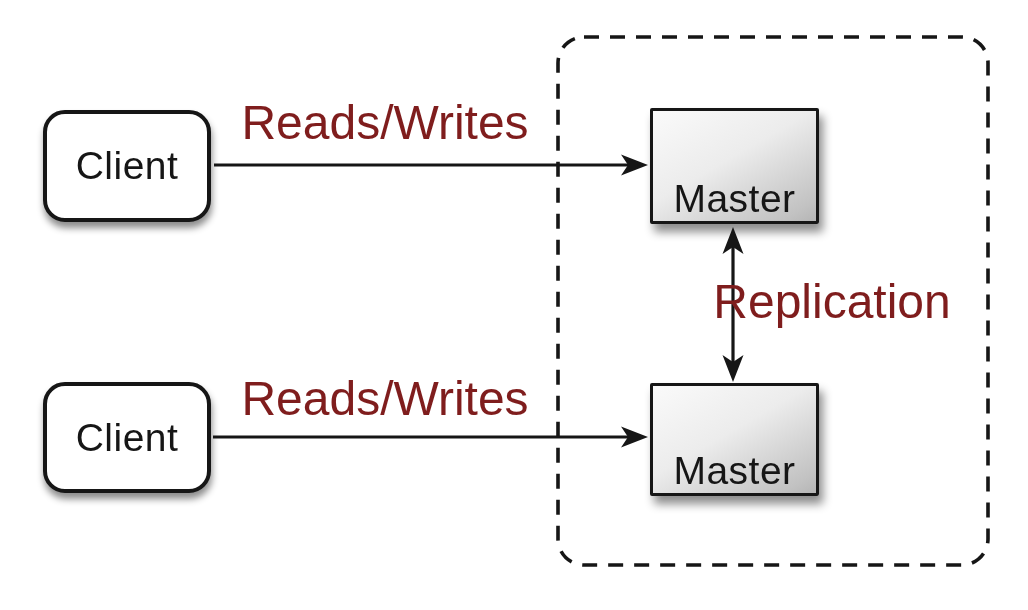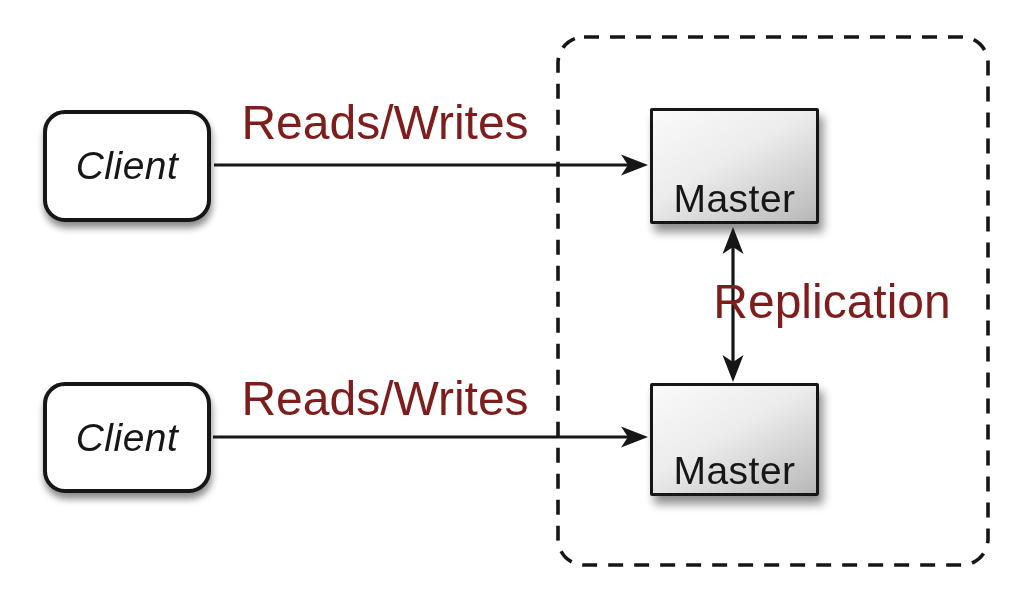--- a/index.html
+++ b/index.html
@@ -24,21 +24,20 @@
     box-sizing: border-box;
     font-size: 39px;
     letter-spacing: 0.5px;
     color: #161616;
   }
   .client {
     background: #ffffff;
     border: 4px solid #161616;
     border-radius: 22px;
     box-shadow: 1px 6px 7px rgba(0,0,0,0.45);
-    font-style: italic;
   }
   .client-top    { left: 43px;  top: 110px; width: 168px; height: 112px; }
   .client-bottom { left: 43px;  top: 382px; width: 168px; height: 111px; }
   .master {
     background: linear-gradient(150deg, #fafafa 0%, #ececec 45%, #c2c2c2 90%, #b5b5b5 100%);
     border: 3.5px solid #161616;
     border-radius: 2px;
     box-shadow: 4px 8px 10px rgba(0,0,0,0.45);
     align-items: flex-end;
   }

